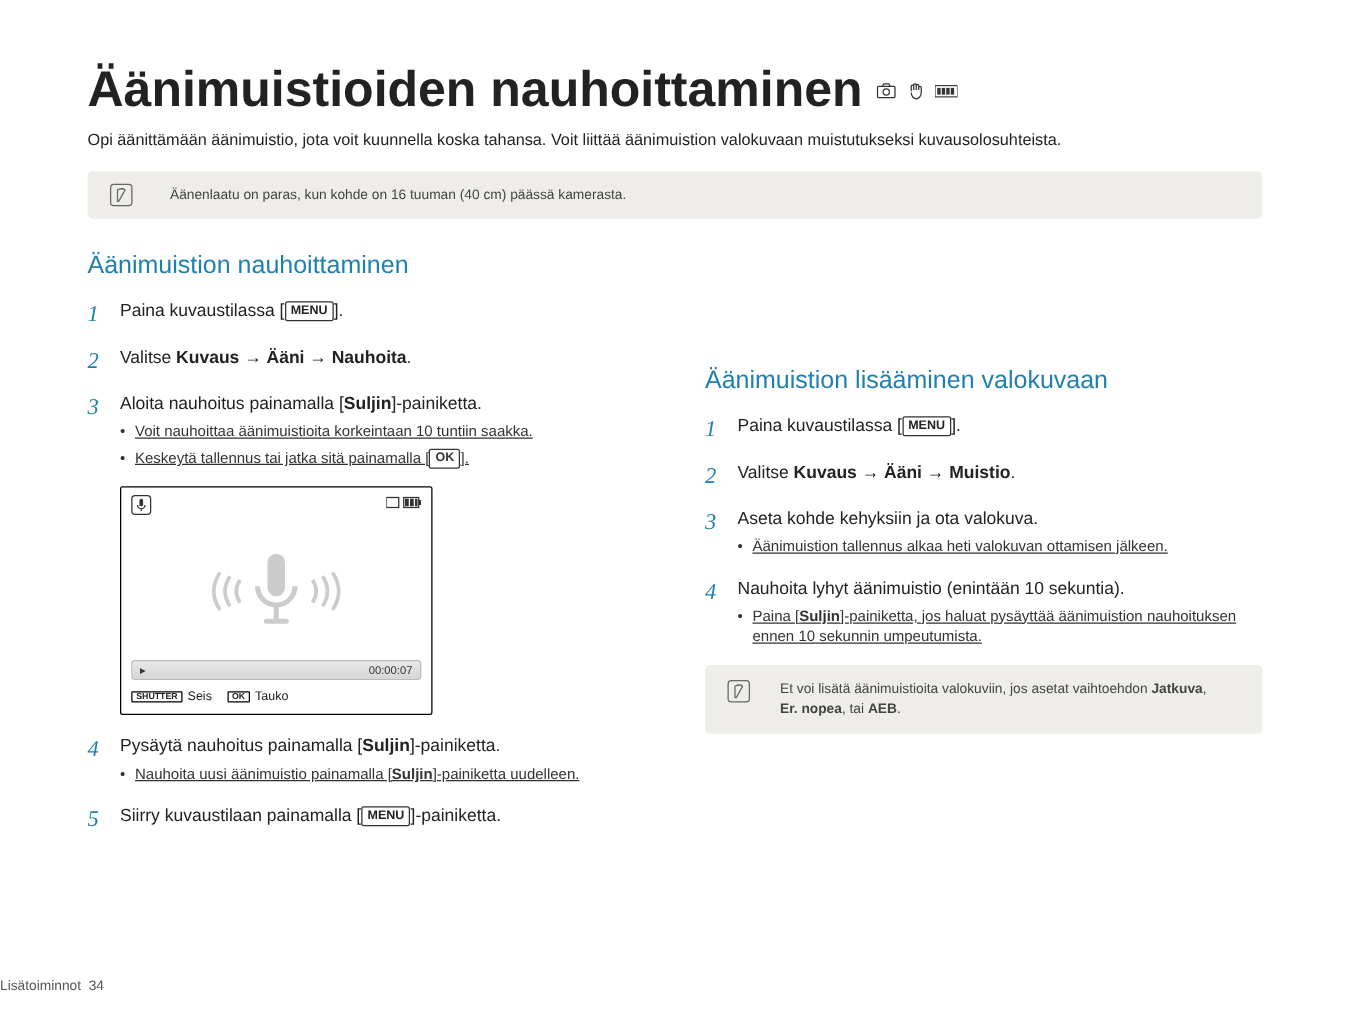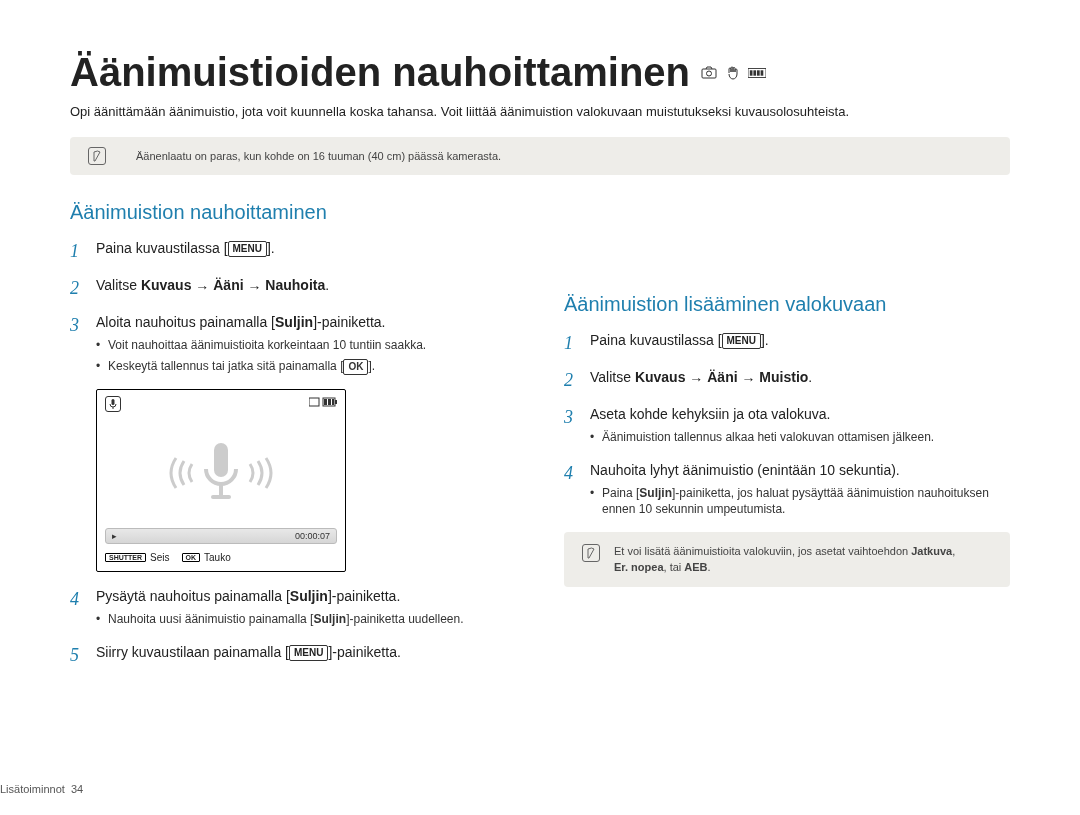--- a/index.html
+++ b/index.html
@@ -109,20 +109,21 @@
     list-style: none;
     padding: 4px 0 0 0;
     font-size: 12px;
     color: #333;
   }
   .sub li {
     position: relative;
     padding-left: 12px;
     margin-bottom: 4px;
     line-height: 1.4;
+    text-decoration: underline;
   }
   .sub li::before {
     content: "•";
     position: absolute;
     left: 0;
   }
   .screen {
     width: 250px;
     border: 1px solid #000;
     border-radius: 2px;
@@ -174,21 +175,21 @@
     font-size: 7px;
     font-weight: bold;
     border-radius:1px;
     background:#fff;
   }
   .note-box2 {
     background: #eeede9;
     border-radius: 4px;
     display: flex;
     align-items: flex-start;
-    gap: 14px;
+    gap: 24px;
     padding: 12px 18px;
     font-size: 11px;
     color: #444;
     margin-top: 10px;
     line-height:1.4;
   }
   .footer {
     position: absolute;
     bottom: 20px;
     left: 0;

